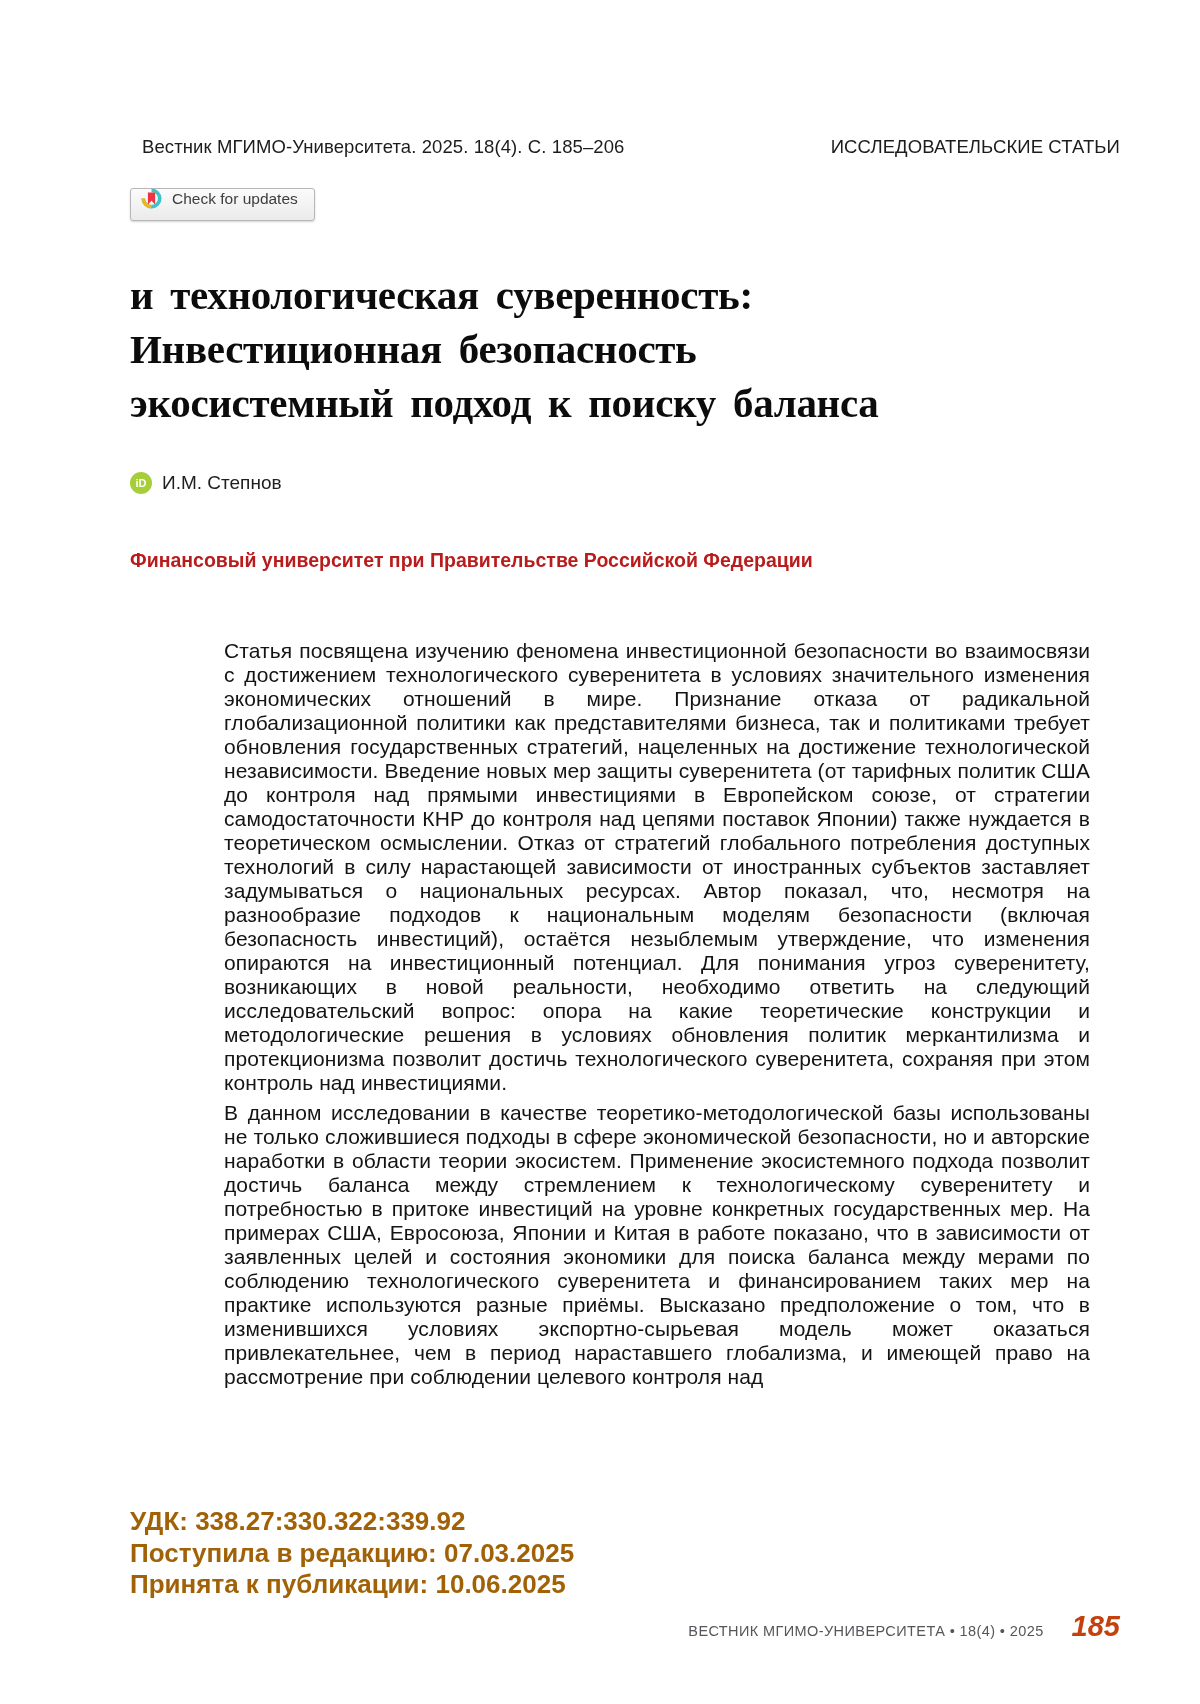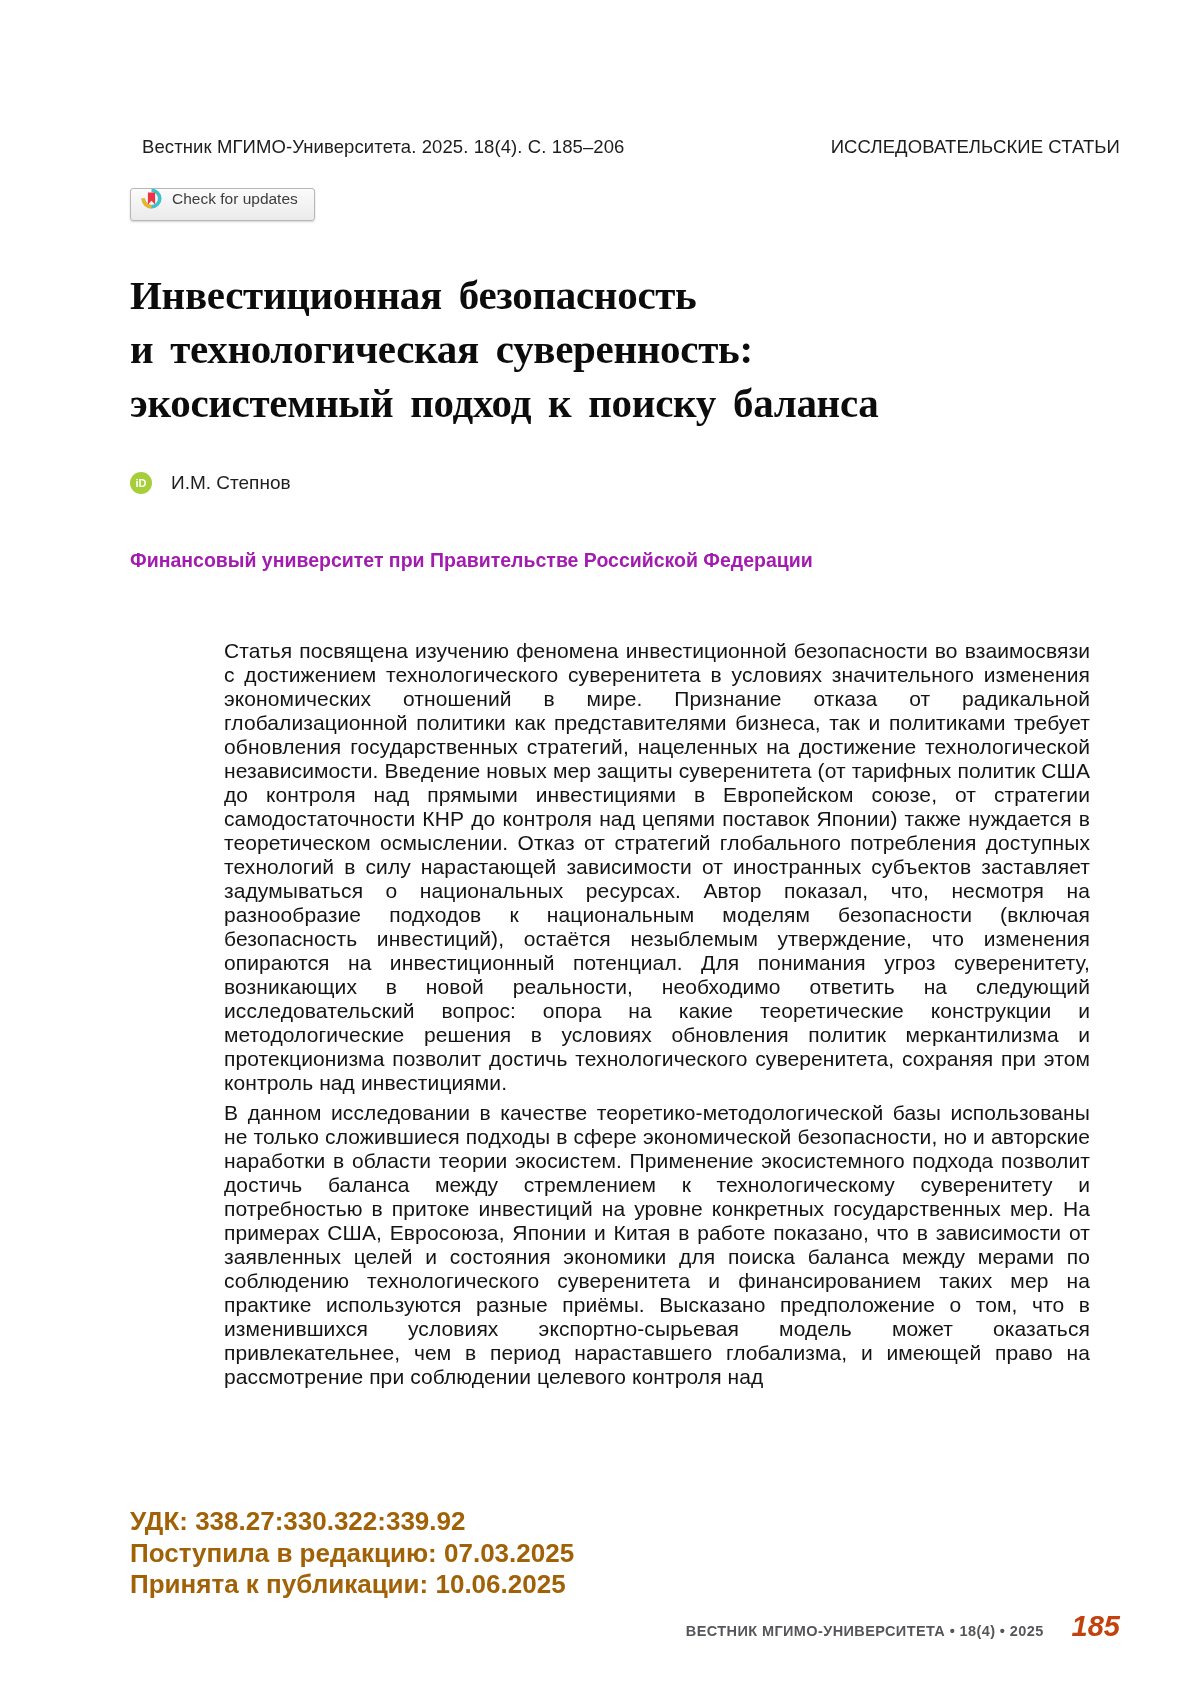--- a/index.html
+++ b/index.html
@@ -35,50 +35,50 @@
     cursor:pointer;
   }
   .article-title {
     position:absolute; left:130px; top:268px; width:980px;
     font-family:"Liberation Serif", serif;
     font-weight:700; font-size:41px; line-height:54px;
     color:#0c0c0c; word-spacing:7px; letter-spacing:-0.3px;
   }
   .author-row {
     position:absolute; left:130px; top:472px;
-    display:flex; align-items:center; gap:19px;
+    display:flex; align-items:center; gap:10px;
   }
   .orcid-icon {
     width:22px; height:22px; border-radius:50%;
     background:#a6ce39; color:#ffffff;
     display:flex; align-items:center; justify-content:center;
     font-size:11px; font-weight:700;
     cursor:pointer;
   }
   .author-name { font-size:19px; color:#1f1f1f; }
   .affiliation {
     position:absolute; left:130px; top:549px;
-    font-size:19.5px; font-weight:700; color:#a21caf;
+    font-size:19.5px; font-weight:700; color:#b91c1c;
   }
   .abstract {
     position:absolute; left:218px; top:633px; width:878px;
     font-size:21px; line-height:24px;
     text-align:justify; color:#141414; letter-spacing:0.1px;
   }
   .abstract p { margin:6px; }
   .meta-block {
     position:absolute; left:130px; top:1506px;
     font-size:26px; font-weight:600; line-height:31.5px; color:#a16207;
   }
   .footer-row {
     position:absolute; right:80px; top:1610px;
     display:flex; align-items:baseline; gap:28px;
   }
   .footer-journal {
-    font-size:14.5px; font-weight:700; color:#54565a; letter-spacing:0.4px;
+    font-size:14.5px; font-weight:400; color:#54565a; letter-spacing:0.4px;
   }
   .footer-page { font-size:29px; font-weight:700; color:#c2410c;font-style:italic; }
 </style>
 </head>
 <body>
 
 <div class="page">
 
   <div class="header-row">
     <span>Вестник МГИМО-Университета. 2025. 18(4). С. 185–206</span>
@@ -91,22 +91,22 @@
       <svg width="23" height="23" viewBox="0 0 32 32">
         <path d="M16 4.5 A11.5 11.5 0 1 1 4.5 16" fill="none" stroke="#3fc1c9" stroke-width="5"></path>
         <path d="M4.5 16 A11.5 11.5 0 0 0 16 27.5" fill="none" stroke="#f0b41c" stroke-width="5"></path>
         <path d="M11 7.5 h10 v17 l-5 -5.2 l-5 5.2 z" fill="#ee3342"></path>
       </svg>
     </span>
     <span>Check for updates</span>
   </div>
 
   <h1 class="article-title">
+    <div>и технологическая суверенность:</div>
     <div>Инвестиционная безопасность</div>
-    <div>и технологическая суверенность:</div>
     <div>экосистемный подход к поиску баланса</div>
   </h1>
 
   <div class="author-row">
     <span class="orcid-icon">iD</span>
     <span class="author-name">И.М. Степнов</span>
   </div>
 
   <div class="affiliation">Финансовый университет при Правительстве Российской Федерации</div>
 

